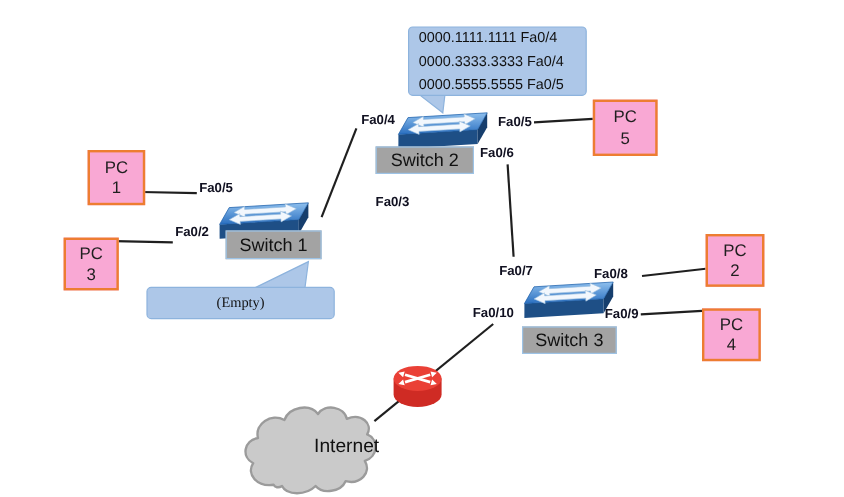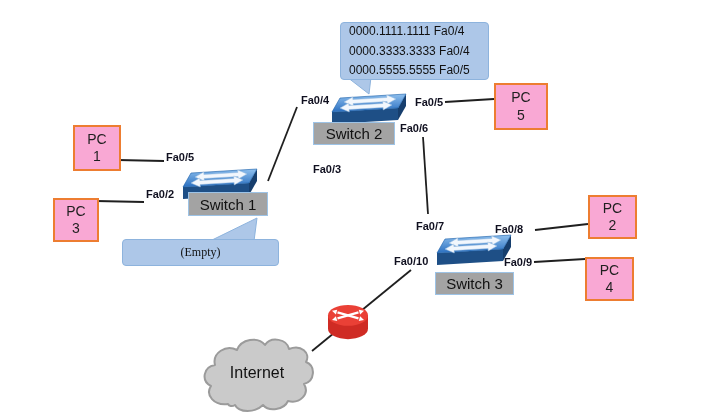--- a/index.html
+++ b/index.html
@@ -28,21 +28,21 @@
     border-radius:4px;color:#111;
   }
   #mac-callout{
     display:flex;flex-direction:column;justify-content:space-between;
     padding-left:8px;font-size:12px;line-height:1.38;
   }
   #empty-callout{
     display:flex;align-items:center;justify-content:center;font-size:12px;font-family:Liberation Serif, serif;
   }
   #internet-label{
-    position:absolute;z-index:3;width:100%;text-align:center;top:32px;
+    position:absolute;z-index:3;width:100%;text-align:right;top:32px;
     font-size:16px;color:#111;
   }
 </style>
 </head>
 <body>
 
 <div id="canvas">
 
   <svg id="wires" width="703" height="414">
     <g stroke="#1f1f1f" stroke-width="1.8">

